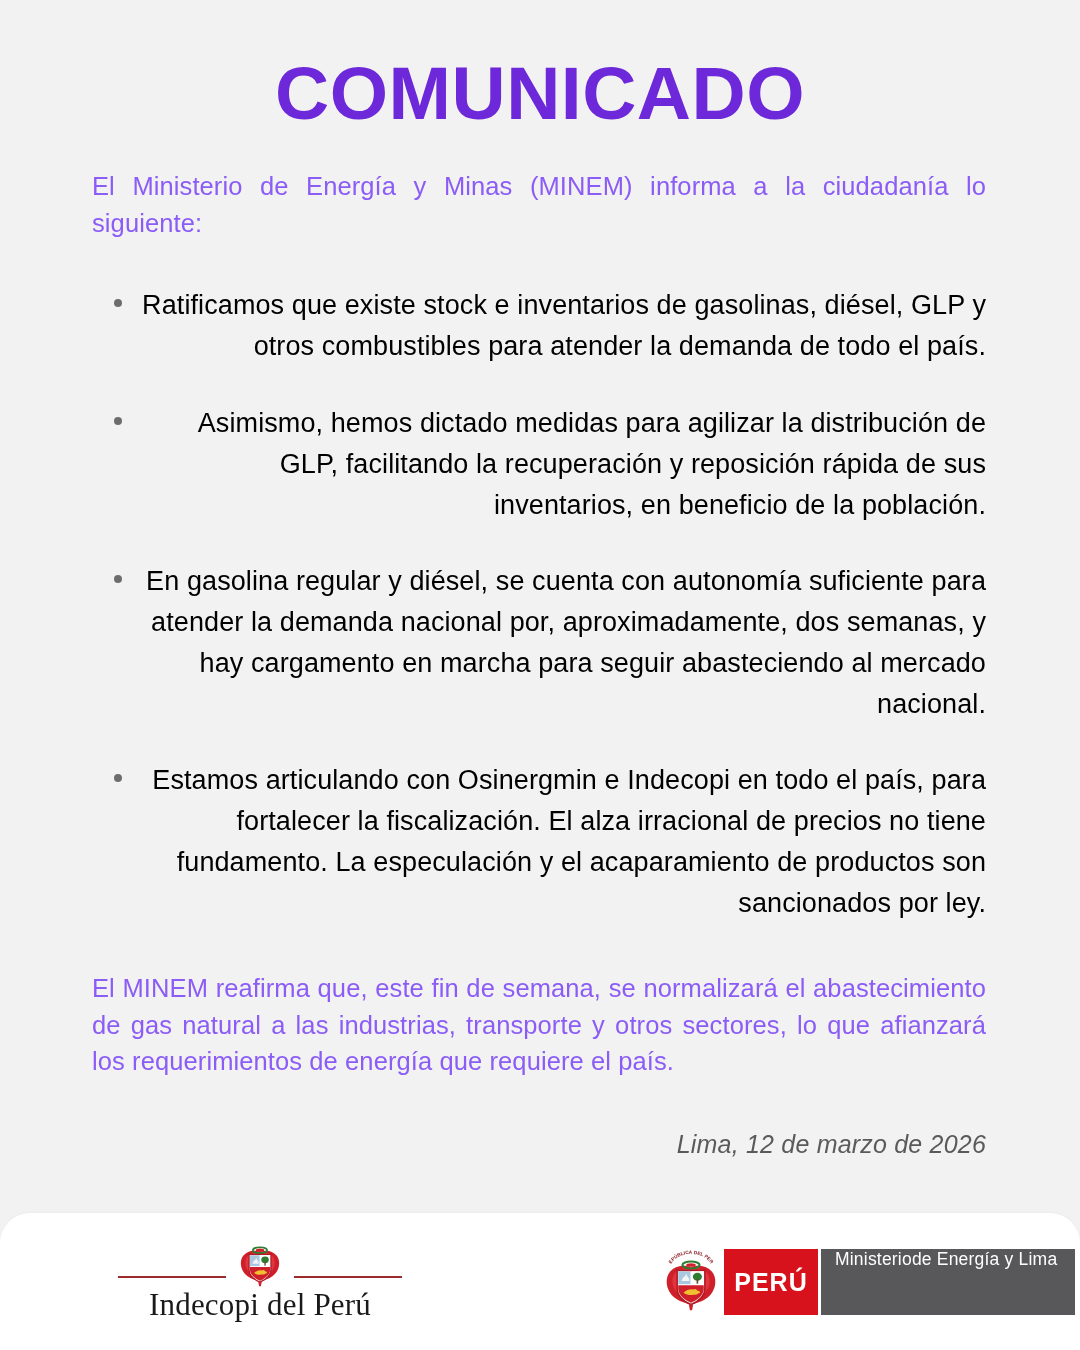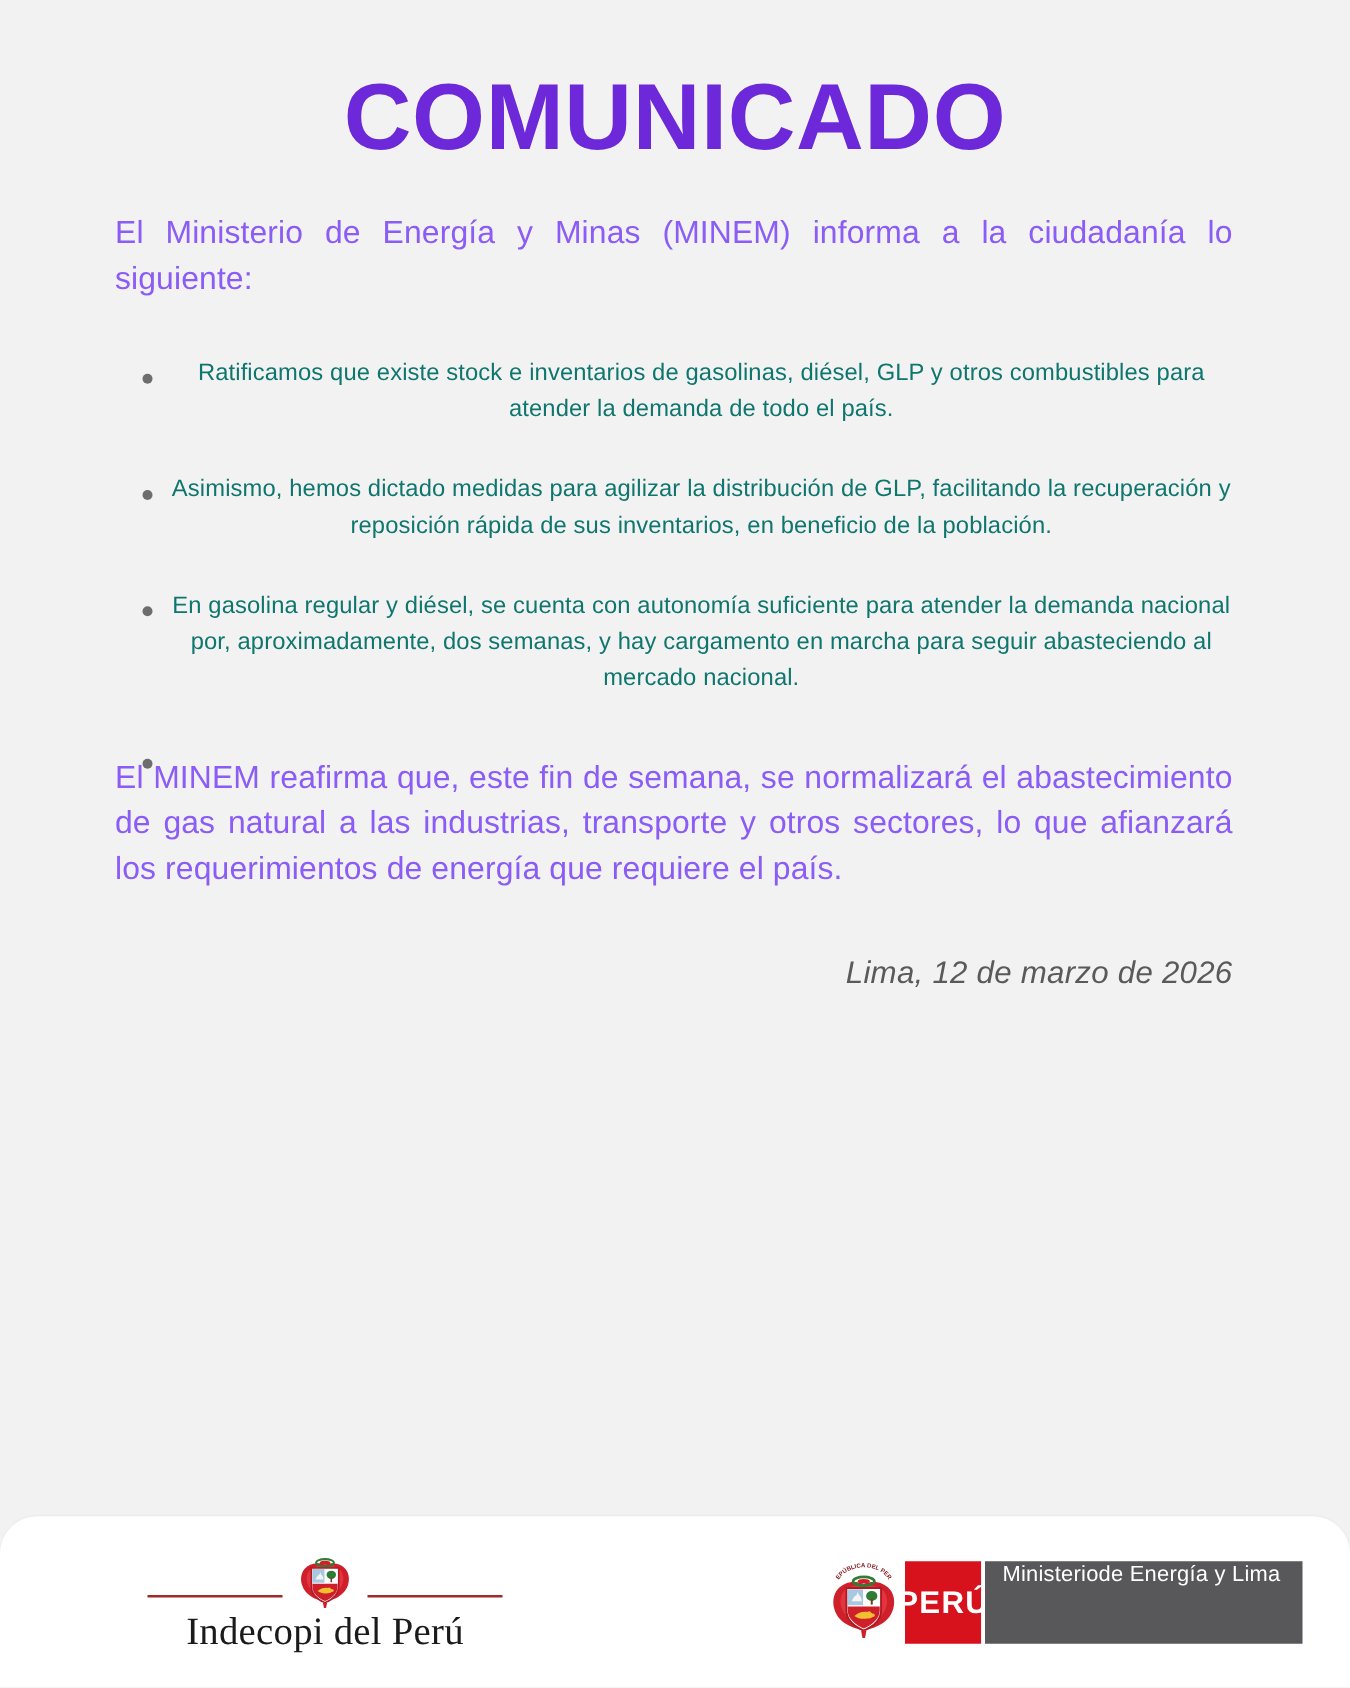--- a/index.html
+++ b/index.html
@@ -60,24 +60,24 @@
   .bullets {
     list-style: none;
     margin: 44px 0 0 0;
     padding: 0;
   }
 
   .bullet {
     position: relative;
     padding-left: 44px;
     margin-bottom: 35px;
-    font-size: 19px;
+    font-size: 27px;
     line-height: 1.52;
-    color: #0f766e;
-    text-align: center;
+    color: #000000;
+    text-align: right;
     letter-spacing: 0.1px;
   }
   .bullet:last-child { margin-bottom: 0; }
 
   .bullet .dot {
     position: absolute;
     left: 22px;
     top: 14px;
     width: 8px;
     height: 8px;
@@ -164,21 +164,21 @@
   }
   .minem-shield {
     width: 54px;
     height: 64px;
     flex: 0 0 auto;
     margin-right: 6px;
   }
   .minem-peru {
     background: #d8121c;
     color: #ffffff;
-    width: 61px;
+    width: 94px;
     display: flex;
     align-items: center;
     justify-content: center;
     font-size: 25px;
     font-weight: bold;
     letter-spacing: 1px;
     line-height: 1;
   }
   .minem-sep {
     width: 3px;
@@ -215,20 +215,21 @@
       <li class="bullet">
         <span class="dot"></span>
         <span>Asimismo, hemos dictado medidas para agilizar la distribución de GLP, facilitando la recuperación y reposición rápida de sus inventarios, en beneficio de la población.</span>
       </li>
       <li class="bullet">
         <span class="dot"></span>
         <span>En gasolina regular y diésel, se cuenta con autonomía suficiente para atender la demanda nacional por, aproximadamente, dos semanas, y hay cargamento en marcha para seguir abasteciendo al mercado nacional.</span>
       </li>
       <li class="bullet">
         <span class="dot"></span>
+        <span>Estamos articulando con Osinergmin e Indecopi en todo el país, para fortalecer la fiscalización. El alza irracional de precios no tiene fundamento. La especulación y el acaparamiento de productos son sancionados por ley.</span>
       </li>
     </ul>
 
     <p class="para closing">El MINEM reafirma que, este fin de semana, se normalizará el abastecimiento de gas natural a las industrias, transporte y otros sectores, lo que afianzará los requerimientos de energía que requiere el país.</p>
 
     <div class="date-line">Lima, 12 de marzo de 2026</div>
   </div>
 
   <div class="footer">
     <div class="footer-inner">

